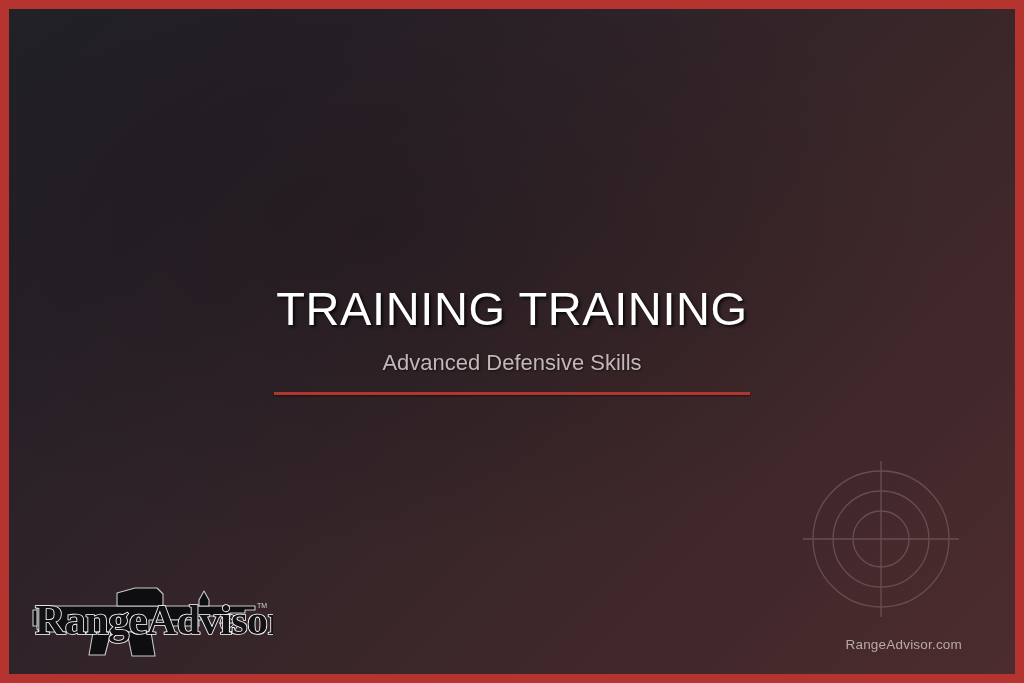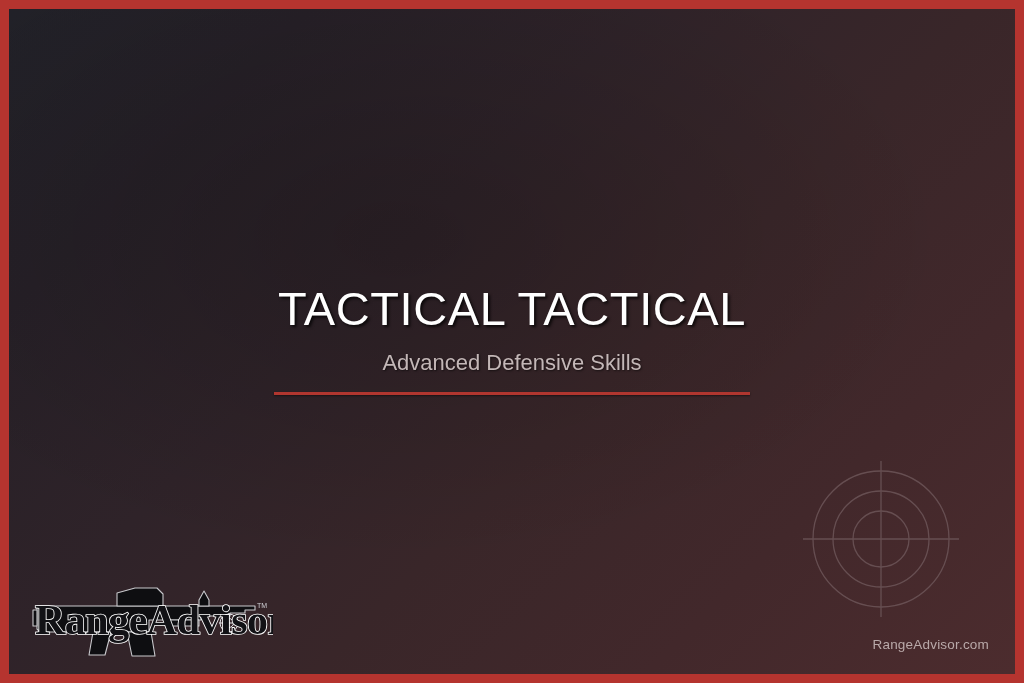--- a/index.html
+++ b/index.html
@@ -96,21 +96,21 @@
     left: 22px;
     top: 567px;
     width: 242px;
     height: 82px;
   }
   #brand-logo svg { display: block; }
 
   
   #footer-url {
     position: absolute;
-    right: 26px;
+    right: 53px;
     bottom: 22px;
     font-size: 13.5px;
     color: #b9a9a9;
     letter-spacing: 0.2px;
     white-space: nowrap;
   }
 </style>
 </head>
 <body>
 
@@ -125,21 +125,21 @@
         <circle cx="78" cy="78" r="28"></circle>
         <circle cx="78" cy="78" r="48"></circle>
         <circle cx="78" cy="78" r="68"></circle>
         <line x1="78" y1="0" x2="78" y2="156"></line>
         <line x1="0" y1="78" x2="156" y2="78"></line>
       </g>
     </svg>
   </div>
 
   <div id="title-block">
-    <h1 id="slide-title">TACTICAL TACTICAL</h1>
+    <h1 id="slide-title">TRAINING TRAINING</h1>
     <div id="slide-subtitle">Advanced Defensive Skills</div>
     <div id="title-divider"></div>
   </div>
 
   <div id="brand-logo">
     <svg width="242" height="82" viewBox="0 0 242 82" xmlns="http://www.w3.org/2000/svg">
 
       <g fill="#0e0e11" stroke="#c9c9cd" stroke-width="1.1" stroke-linejoin="round">
 
         <path d="M6,30 L6,53 L9,56 L118,56 L118,44 L170,44 L170,40

